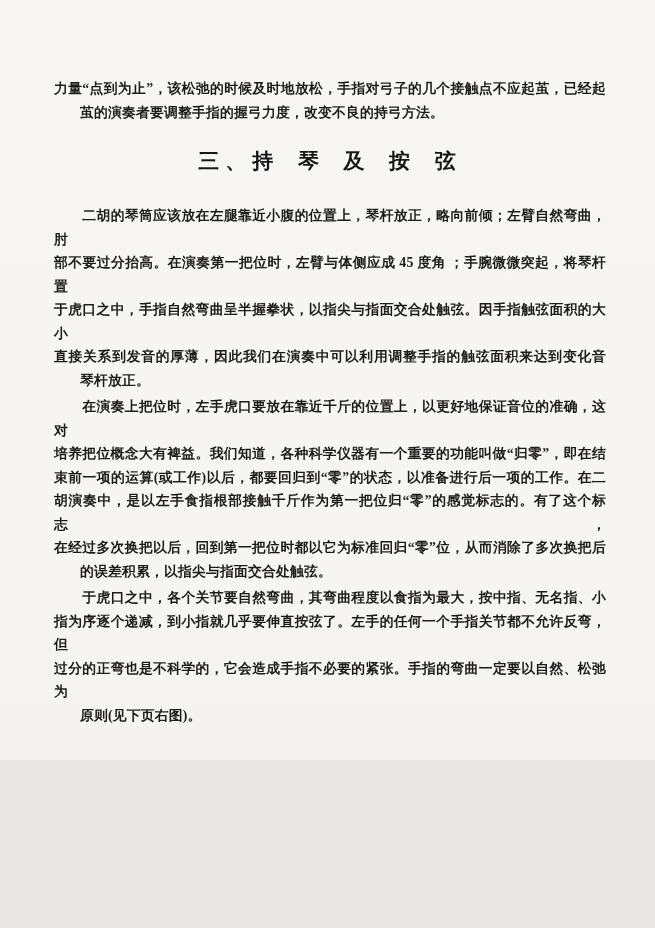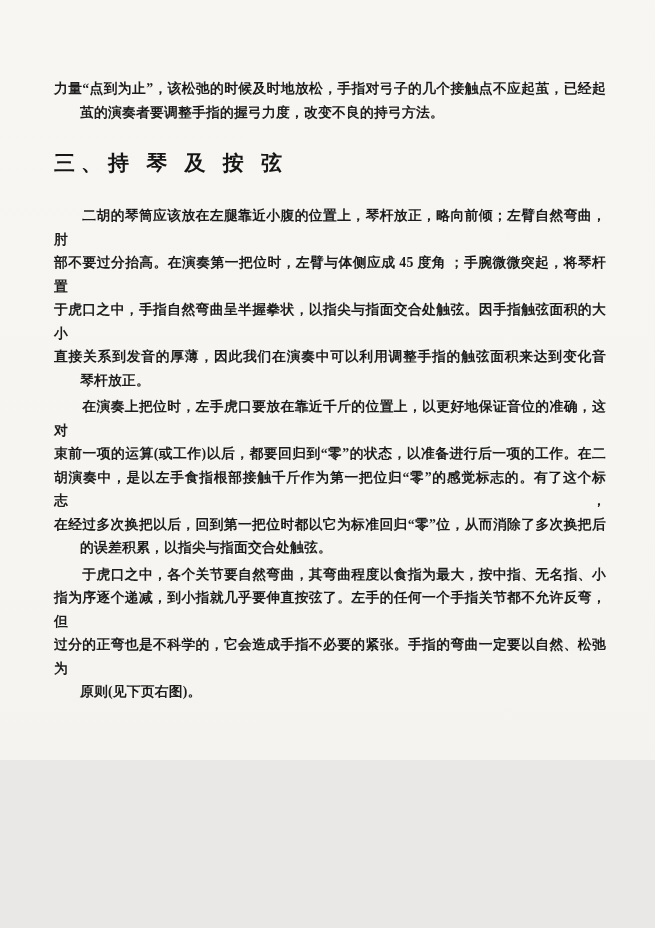--- a/index.html
+++ b/index.html
@@ -38,21 +38,23 @@
   }
   .para {
     margin: 0 0 3px 0;
   }
   .heading {
     margin: 24px 0 26px 0;
     font-size: 21px;
     line-height: 30px;
     font-weight: 700;
     color: #161616;
+    text-align: center;
     letter-spacing: 6px;
+    font-family: Liberation Mono, monospace;
   }
   .page-number {
     position: absolute;
     left: 558px;
     top: 826px;
     width: 20px;
     font-size: 16px;
     font-style: italic;
     font-weight: 600;
     color: #222;
@@ -106,20 +108,21 @@
     <div class="line">　　二胡的琴筒应该放在左腿靠近小腹的位置上，琴杆放正，略向前倾；左臂自然弯曲，肘</div>
         <div class="line">部不要过分抬高。在演奏第一把位时，左臂与体侧应成 45 度角 ；手腕微微突起，将琴杆置</div>
         <div class="line">于虎口之中，手指自然弯曲呈半握拳状，以指尖与指面交合处触弦。因手指触弦面积的大小</div>
         <div class="line">直接关系到发音的厚薄，因此我们在演奏中可以利用调整手指的触弦面积来达到变化音</div>
         <div class="line last">琴杆放正。</div>
       </div>
 
     <div class="para">
 
     <div class="line">　　在演奏上把位时，左手虎口要放在靠近千斤的位置上，以更好地保证音位的准确，这对</div>
+        <div class="line">培养把位概念大有裨益。我们知道，各种科学仪器有一个重要的功能叫做“归零”，即在结</div>
         <div class="line">束前一项的运算(或工作)以后，都要回归到“零”的状态，以准备进行后一项的工作。在二</div>
         <div class="line">胡演奏中，是以左手食指根部接触千斤作为第一把位归“零”的感觉标志的。有了这个标志，</div>
         <div class="line">在经过多次换把以后，回到第一把位时都以它为标准回归“零”位，从而消除了多次换把后</div>
         <div class="line last">的误差积累，以指尖与指面交合处触弦。</div>
       </div>
 
 
     <div class="para">
 
     <div class="line">　　于虎口之中，各个关节要自然弯曲，其弯曲程度以食指为最大，按中指、无名指、小</div>

